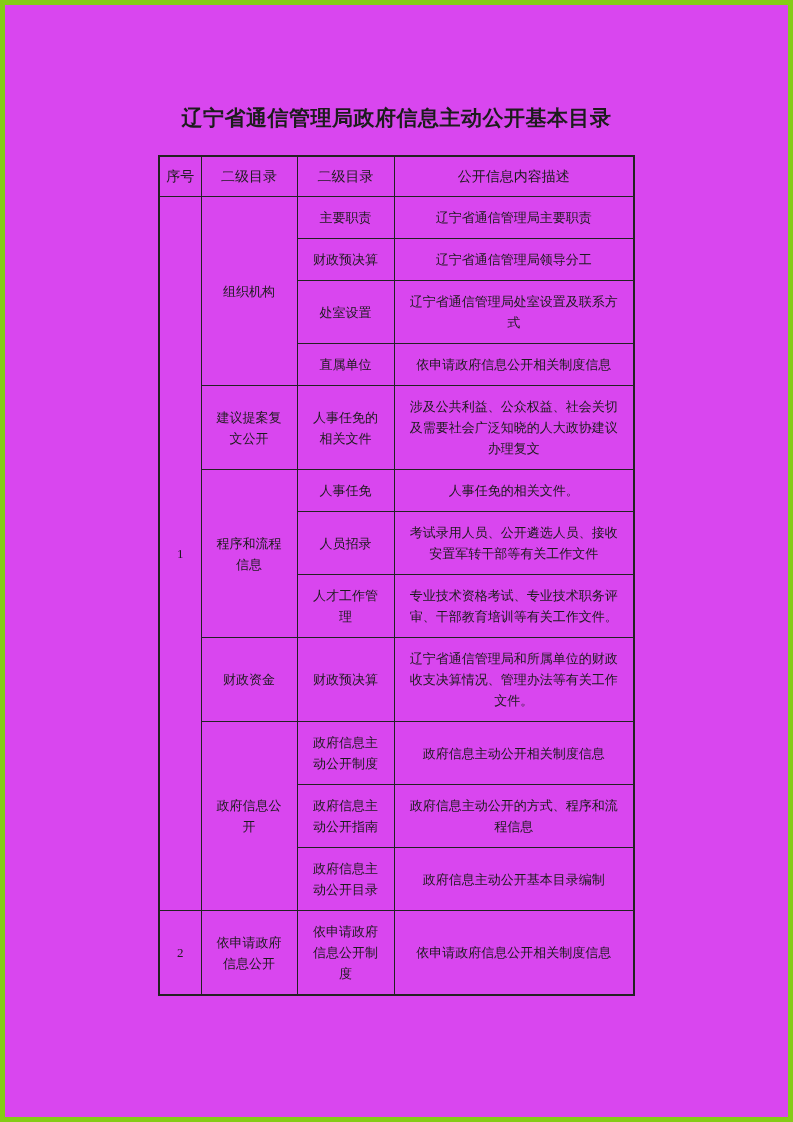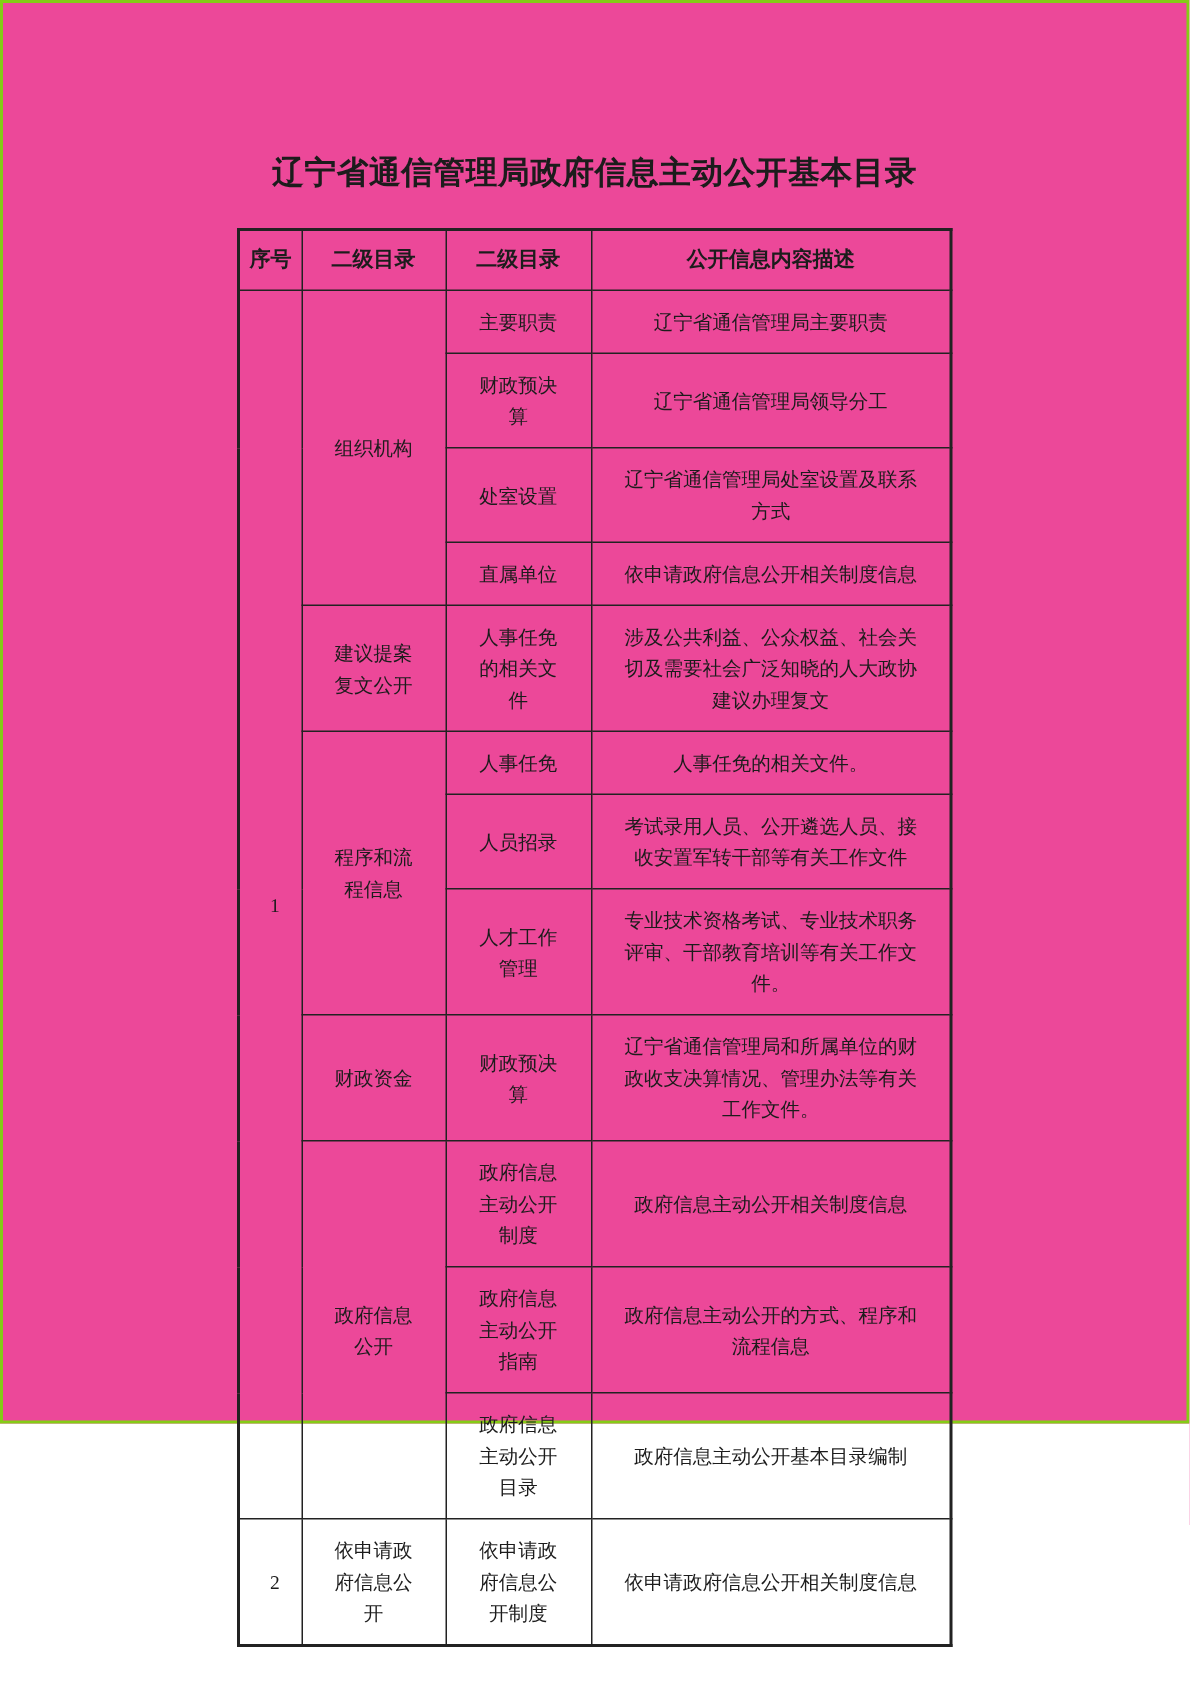--- a/index.html
+++ b/index.html
@@ -6,23 +6,23 @@
   html, body { background: #ffffff; }
   body {
     width: 793px;
     height: 1122px;
     font-family: "Liberation Serif", "DejaVu Serif", serif;
     color: #1c1c1c;
     overflow: hidden;
   }
   .page {
     width: 793px;
-    height: 949px;
-    background: #ec4899;
-    border: 2px solid #84cc16;
+    height: 1122px;
+    background: #d946ef;
+    border: 5px solid #84cc16;
   }
   .doc-title {
     padding-top: 98px;
     text-align: center;
     font-size: 21px;
     font-weight: bold;
     line-height: 30px;
     letter-spacing: 0.5px;
   }
   .doc-subtitle {
@@ -40,26 +40,26 @@
     margin: 22px auto 0 auto;
     border: 2px solid #222222;
   }
   table.catalog th,
   table.catalog td {
     border: 1px solid #222222;
     text-align: center;
     vertical-align: middle;
     font-size: 13px;
     line-height: 21px;
-    padding: 10px 20px;
+    padding: 10px 10px;
     word-break: break-all;
   }
   table.catalog th {
     font-size: 14px;
-    font-weight: bold;
+    font-weight: normal;
     padding: 9px 4px;
   }
   col.c-serial { width: 42px; }
   col.c-level1 { width: 96px; }
   col.c-level2 { width: 97px; }
   col.c-desc   { width: 240px; }
 </style>
 </head>
 <body>
 

